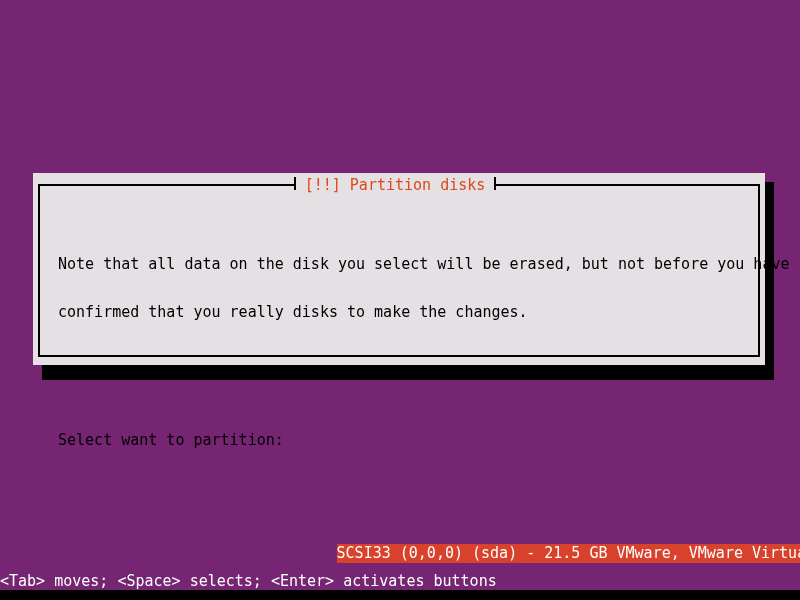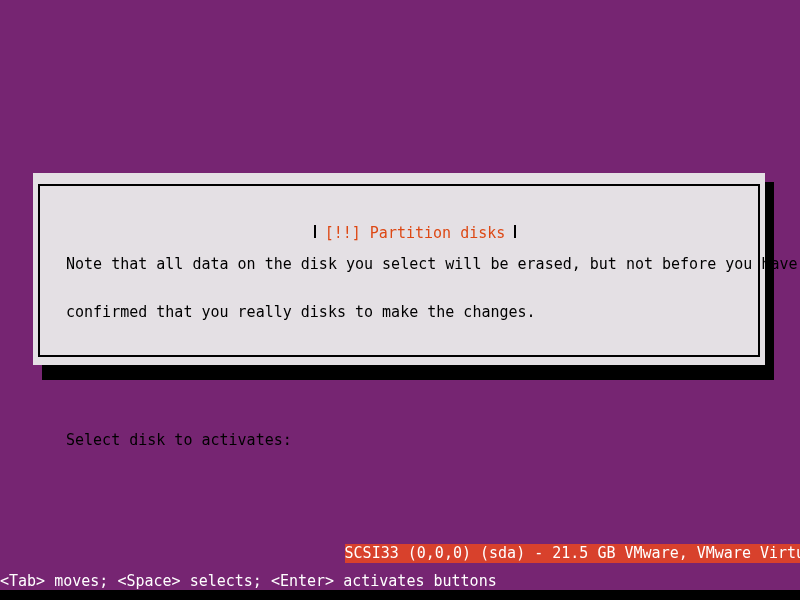--- a/index.html
+++ b/index.html
@@ -52,29 +52,28 @@
     width: 722px;
     height: 173px;
     border: 2px solid #000000;
     box-sizing: border-box;
     background: #e4e0e4;
   }
 
   
   #title-bar {
     position: absolute;
-    left: 21px;
+    left: 1px;
     top: 4px;
     width: 722px;
     height: 17px;
     display: flex;
     align-items: flex-start;
     justify-content: center;
     pointer-events: none;
-    margin-top: 48px;
   }
   #dialog-title {
     background: #e4e0e4;
     color: #dd4814;
     font-size: 15px;
     line-height: 17px;
     letter-spacing: 0px;
     padding: 0 9px;
     white-space: pre;
     position: relative;
@@ -90,21 +89,21 @@
   }
 
   
   #dialog-body {
     position: absolute;
     left: 7px;
     top: 13px;
     width: 718px;
     height: 169px;
     box-sizing: border-box;
-    padding: 22px 0 0 12px;
+    padding: 22px 0 0 4px;
     font-size: 15px;
     line-height: 16px;
     color: #000000;
     white-space: pre;
   }
 
   .body-line {
     padding-left: 14px;
     white-space: pre;
     height: 16px;
@@ -170,21 +169,21 @@
       <span class="title-tick"></span>
     </div>
 
     <div id="dialog-body">
 
       <div class="body-line">Note that all data on the disk you select will be erased, but not before you have</div>
       <div class="body-line">confirmed that you really disks to make the changes.</div>
 
       <div class="spacer-line"></div>
 
-      <div class="body-line">Select disk to activates:</div>
+      <div class="body-line">Select want to partition:</div>
 
       <div id="disk-list">
         <div class="disk-item">
           <span class="disk-label">SCSI33 (0,0,0) (sda) - 21.5 GB VMware, VMware Virtual S</span>
         </div>
       </div>
 
       
 
     </div>

